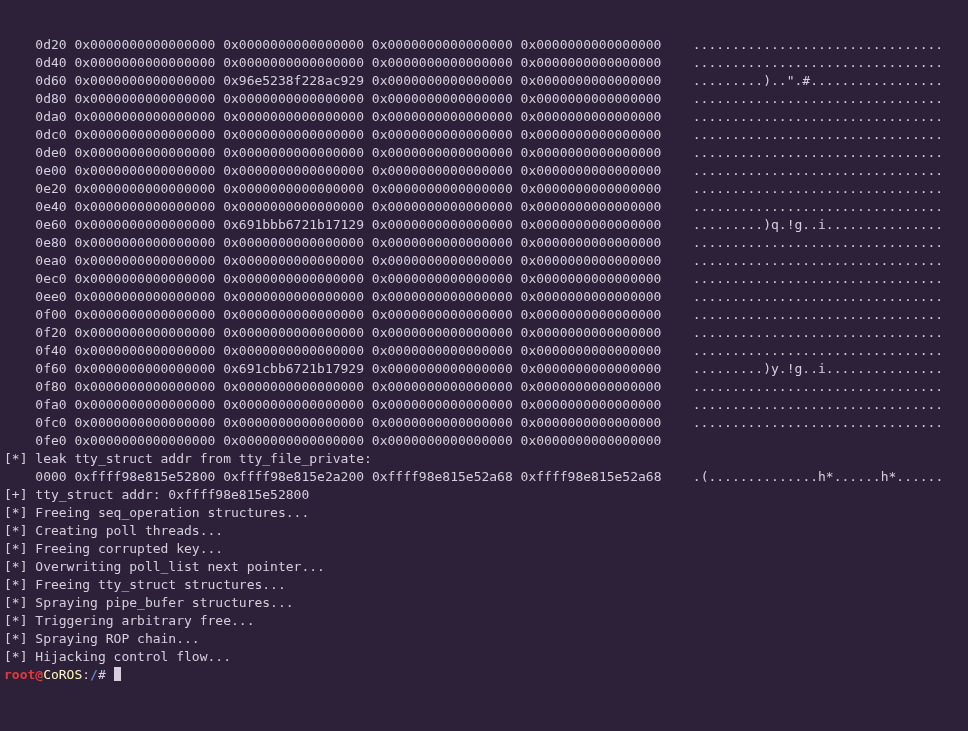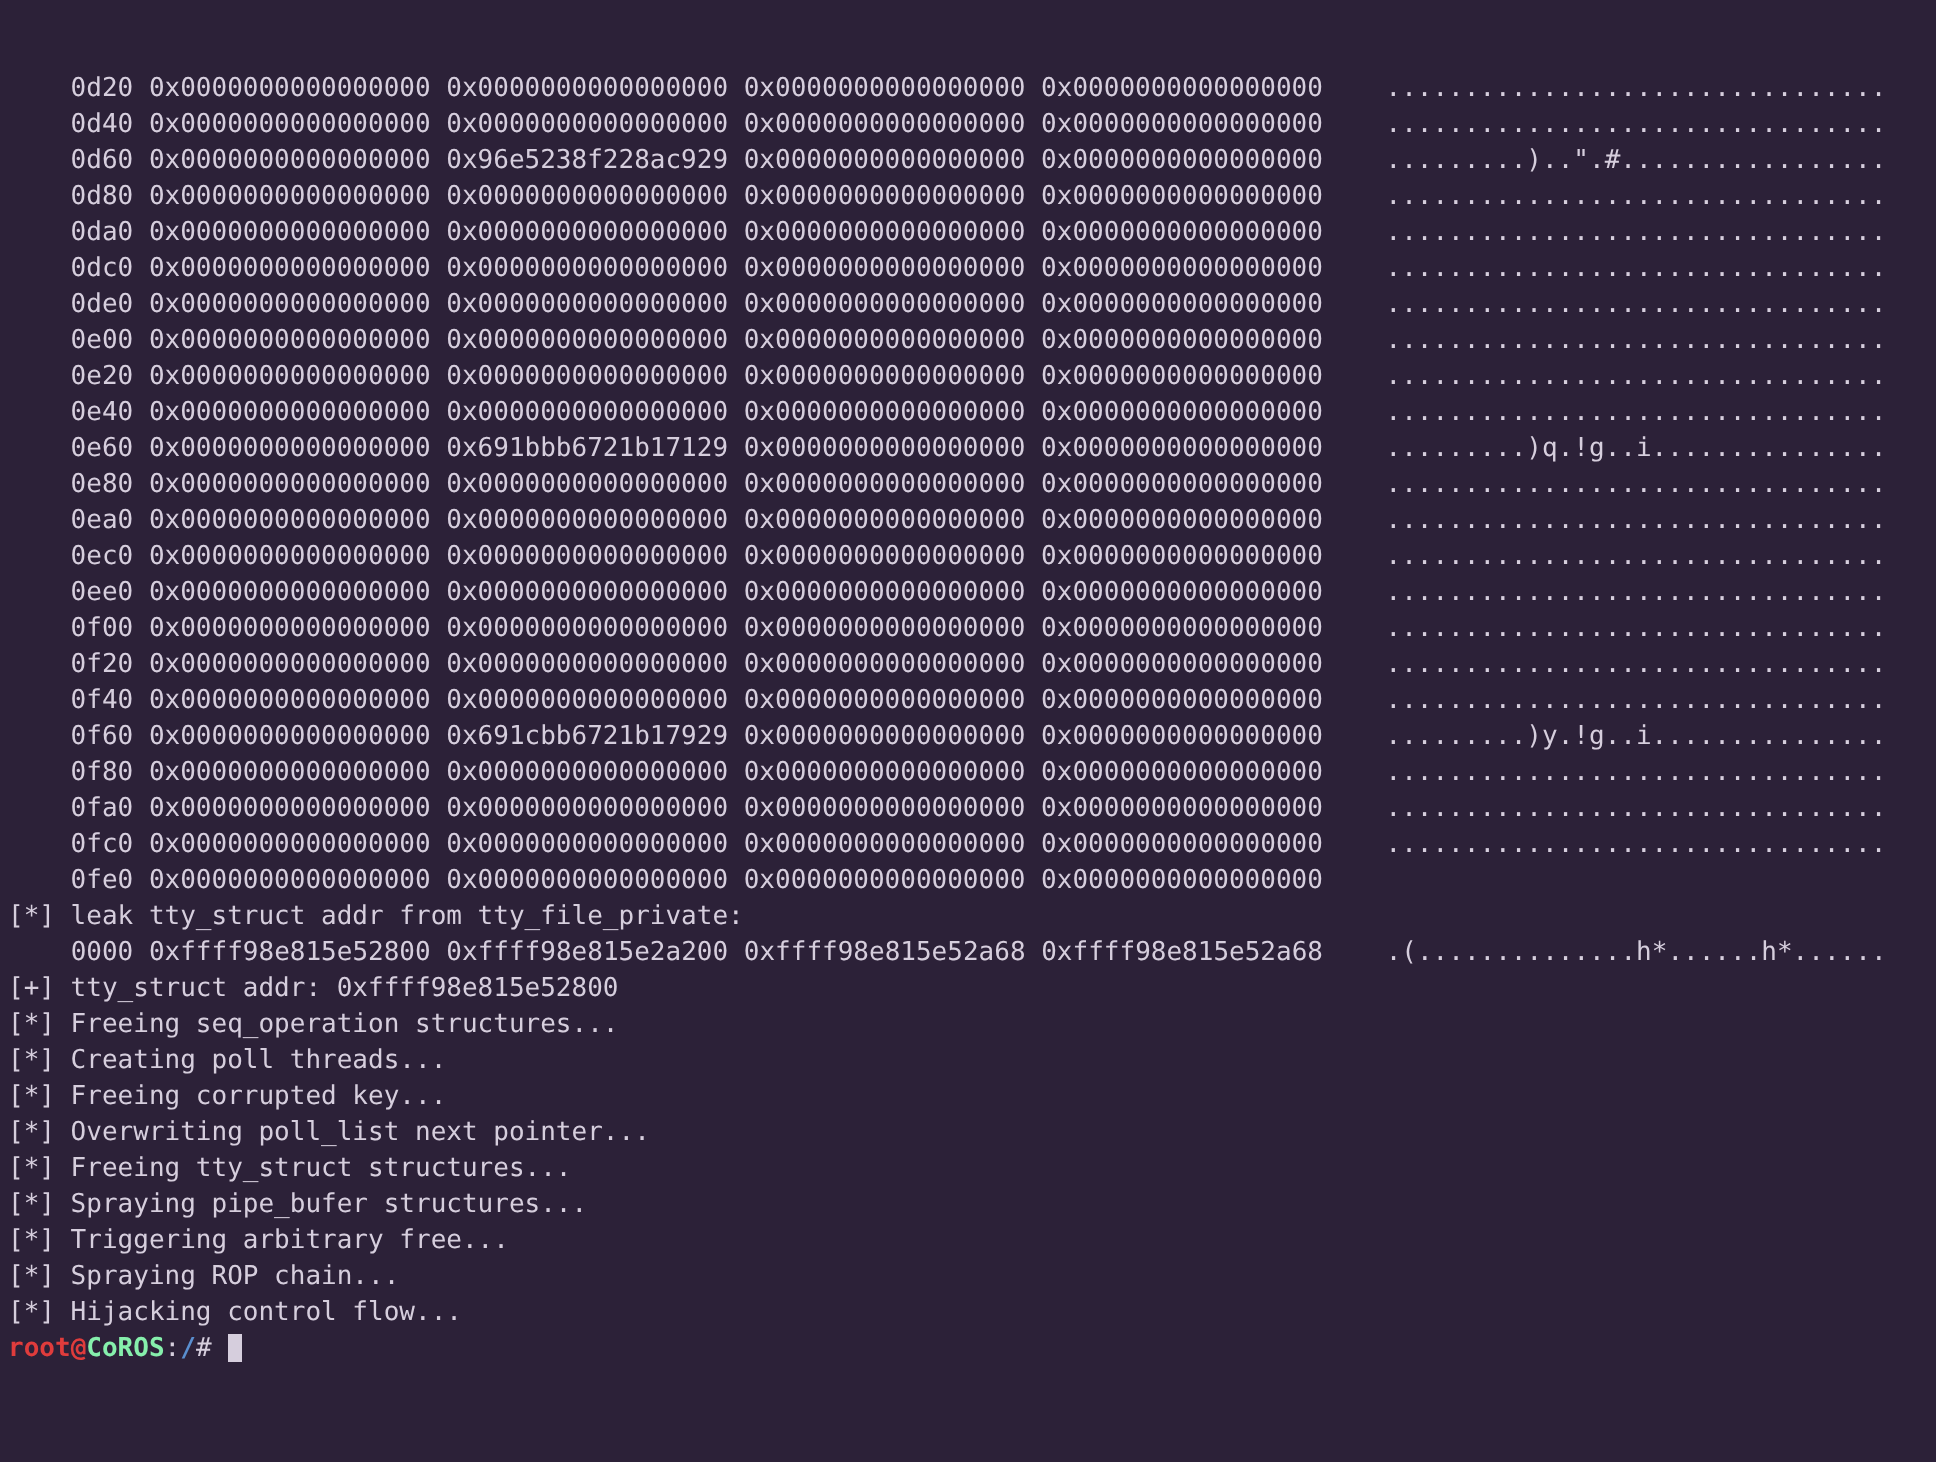--- a/index.html
+++ b/index.html
@@ -2,21 +2,21 @@
 <html><head>
 <meta charset="utf-8">
 <style>
   html,body{margin:0;padding:0;width:968px;height:731px;overflow:hidden;
     background:#2c2138;}
   body{font-family:"DejaVu Sans Mono","Liberation Mono","Courier New",monospace;
     font-size:13px;line-height:18px;color:#d6cedd;}
   .terminal{padding:0 4px;white-space:pre;margin-top:36px;}
   .line{display:block;}
   .prompt-user{color:#e03c3c;font-weight:bold;text-align:center;}
-  .prompt-host{color:#86efac;font-weight:bold;}
+  .prompt-host{color:#fef9c3;font-weight:normal;}
   .prompt-at{color:#e03c3c;font-weight:bold;}
   .prompt-path{color:#5a8ecf;font-weight:bold;}
   .prompt-sep{color:#d6cedd;}
   .cursor{display:inline-block;width:7px;height:14px;background:#d6cedd;
     vertical-align:text-bottom;margin-bottom:1px;}
 </style>
 </head>
 <body>
 
 <div class="terminal"><div id="hex-rows"><span class="line">    0d20 0x0000000000000000 0x0000000000000000 0x0000000000000000 0x0000000000000000    ................................</span><span class="line">    0d40 0x0000000000000000 0x0000000000000000 0x0000000000000000 0x0000000000000000    ................................</span><span class="line">    0d60 0x0000000000000000 0x96e5238f228ac929 0x0000000000000000 0x0000000000000000    .........)..".#.................</span><span class="line">    0d80 0x0000000000000000 0x0000000000000000 0x0000000000000000 0x0000000000000000    ................................</span><span class="line">    0da0 0x0000000000000000 0x0000000000000000 0x0000000000000000 0x0000000000000000    ................................</span><span class="line">    0dc0 0x0000000000000000 0x0000000000000000 0x0000000000000000 0x0000000000000000    ................................</span><span class="line">    0de0 0x0000000000000000 0x0000000000000000 0x0000000000000000 0x0000000000000000    ................................</span><span class="line">    0e00 0x0000000000000000 0x0000000000000000 0x0000000000000000 0x0000000000000000    ................................</span><span class="line">    0e20 0x0000000000000000 0x0000000000000000 0x0000000000000000 0x0000000000000000    ................................</span><span class="line">    0e40 0x0000000000000000 0x0000000000000000 0x0000000000000000 0x0000000000000000    ................................</span><span class="line">    0e60 0x0000000000000000 0x691bbb6721b17129 0x0000000000000000 0x0000000000000000    .........)q.!g..i...............</span><span class="line">    0e80 0x0000000000000000 0x0000000000000000 0x0000000000000000 0x0000000000000000    ................................</span><span class="line">    0ea0 0x0000000000000000 0x0000000000000000 0x0000000000000000 0x0000000000000000    ................................</span><span class="line">    0ec0 0x0000000000000000 0x0000000000000000 0x0000000000000000 0x0000000000000000    ................................</span><span class="line">    0ee0 0x0000000000000000 0x0000000000000000 0x0000000000000000 0x0000000000000000    ................................</span><span class="line">    0f00 0x0000000000000000 0x0000000000000000 0x0000000000000000 0x0000000000000000    ................................</span><span class="line">    0f20 0x0000000000000000 0x0000000000000000 0x0000000000000000 0x0000000000000000    ................................</span><span class="line">    0f40 0x0000000000000000 0x0000000000000000 0x0000000000000000 0x0000000000000000    ................................</span><span class="line">    0f60 0x0000000000000000 0x691cbb6721b17929 0x0000000000000000 0x0000000000000000    .........)y.!g..i...............</span><span class="line">    0f80 0x0000000000000000 0x0000000000000000 0x0000000000000000 0x0000000000000000    ................................</span><span class="line">    0fa0 0x0000000000000000 0x0000000000000000 0x0000000000000000 0x0000000000000000    ................................</span><span class="line">    0fc0 0x0000000000000000 0x0000000000000000 0x0000000000000000 0x0000000000000000    ................................</span><span class="line">    0fe0 0x0000000000000000 0x0000000000000000 0x0000000000000000 0x0000000000000000</span></div><span class="line">[*] leak tty_struct addr from tty_file_private:</span><span class="line">    <span>0000</span> <span>0xffff98e815e52800</span> <span>0xffff98e815e2a200</span> <span>0xffff98e815e52a68</span> <span>0xffff98e815e52a68</span>    <span>.(..............h*......h*......</span></span><span class="line">[+] tty_struct addr: 0xffff98e815e52800</span><div id="log-lines"><span class="line">[*] Freeing seq_operation structures...</span><span class="line">[*] Creating poll threads...</span><span class="line">[*] Freeing corrupted key...</span><span class="line">[*] Overwriting poll_list next pointer...</span><span class="line">[*] Freeing tty_struct structures...</span><span class="line">[*] Spraying pipe_bufer structures...</span><span class="line">[*] Triggering arbitrary free...</span><span class="line">[*] Spraying ROP chain...</span><span class="line">[*] Hijacking control flow...</span></div><span class="line"><span class="prompt-user">root</span><span class="prompt-at">@</span><span class="prompt-host">CoROS</span><span class="prompt-sep">:</span><span class="prompt-path">/</span><span class="prompt-sep">#</span> <span class="cursor"></span></span></div>

